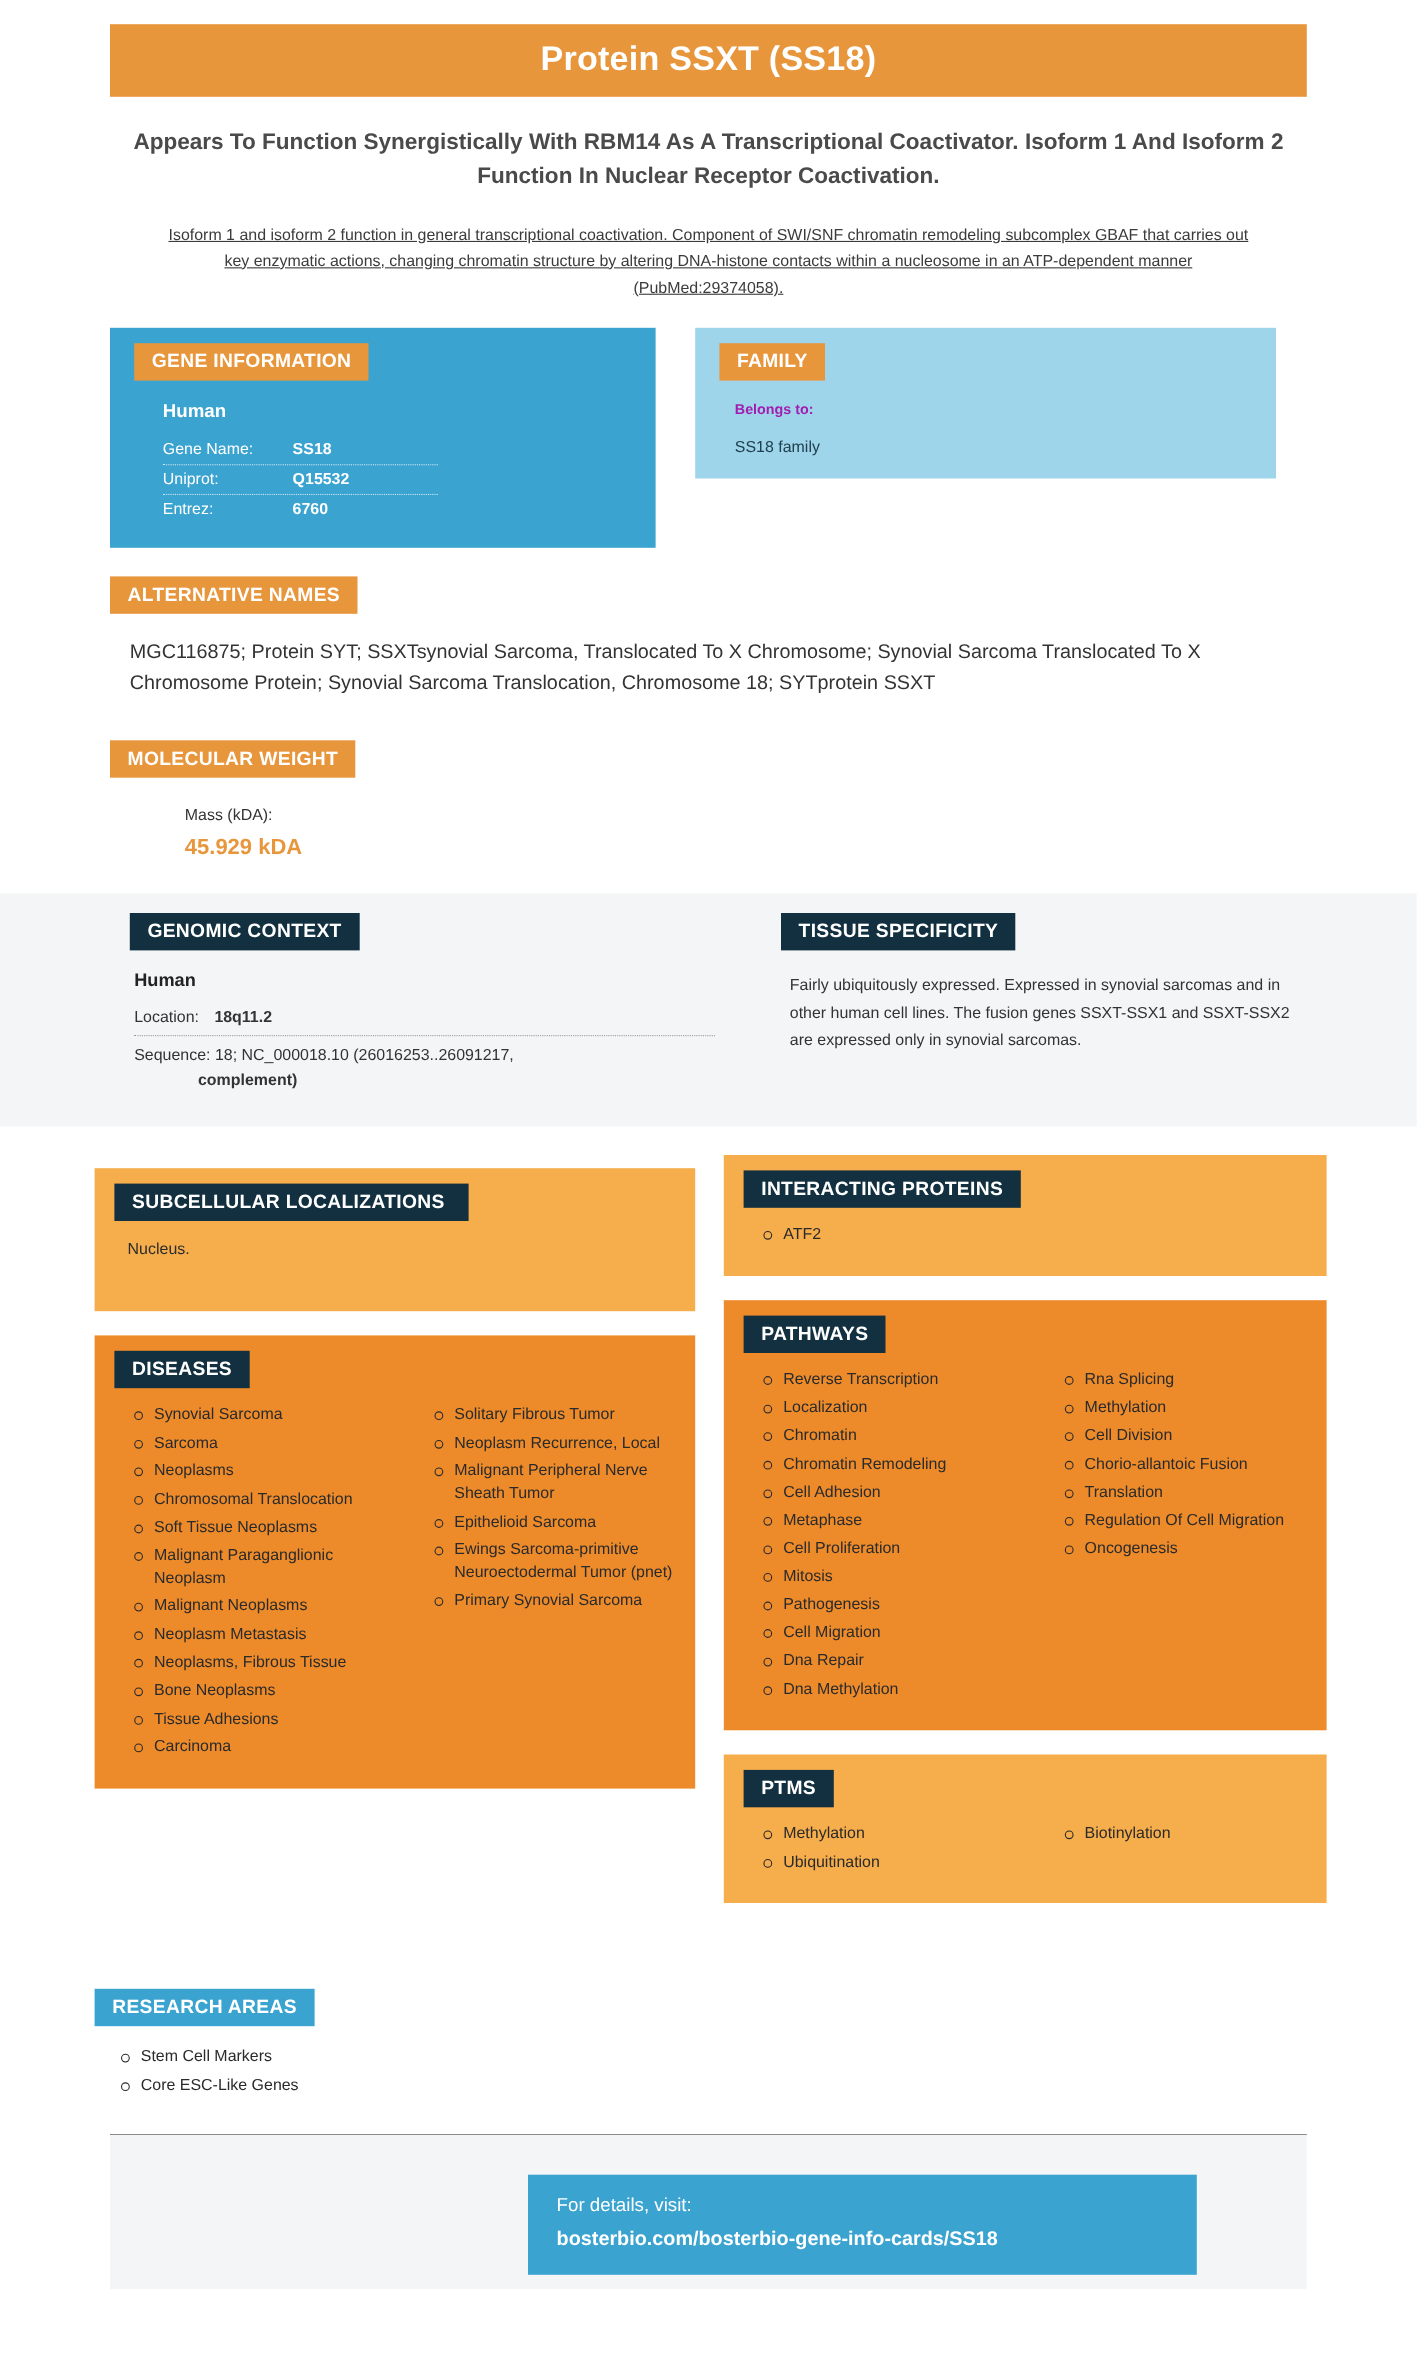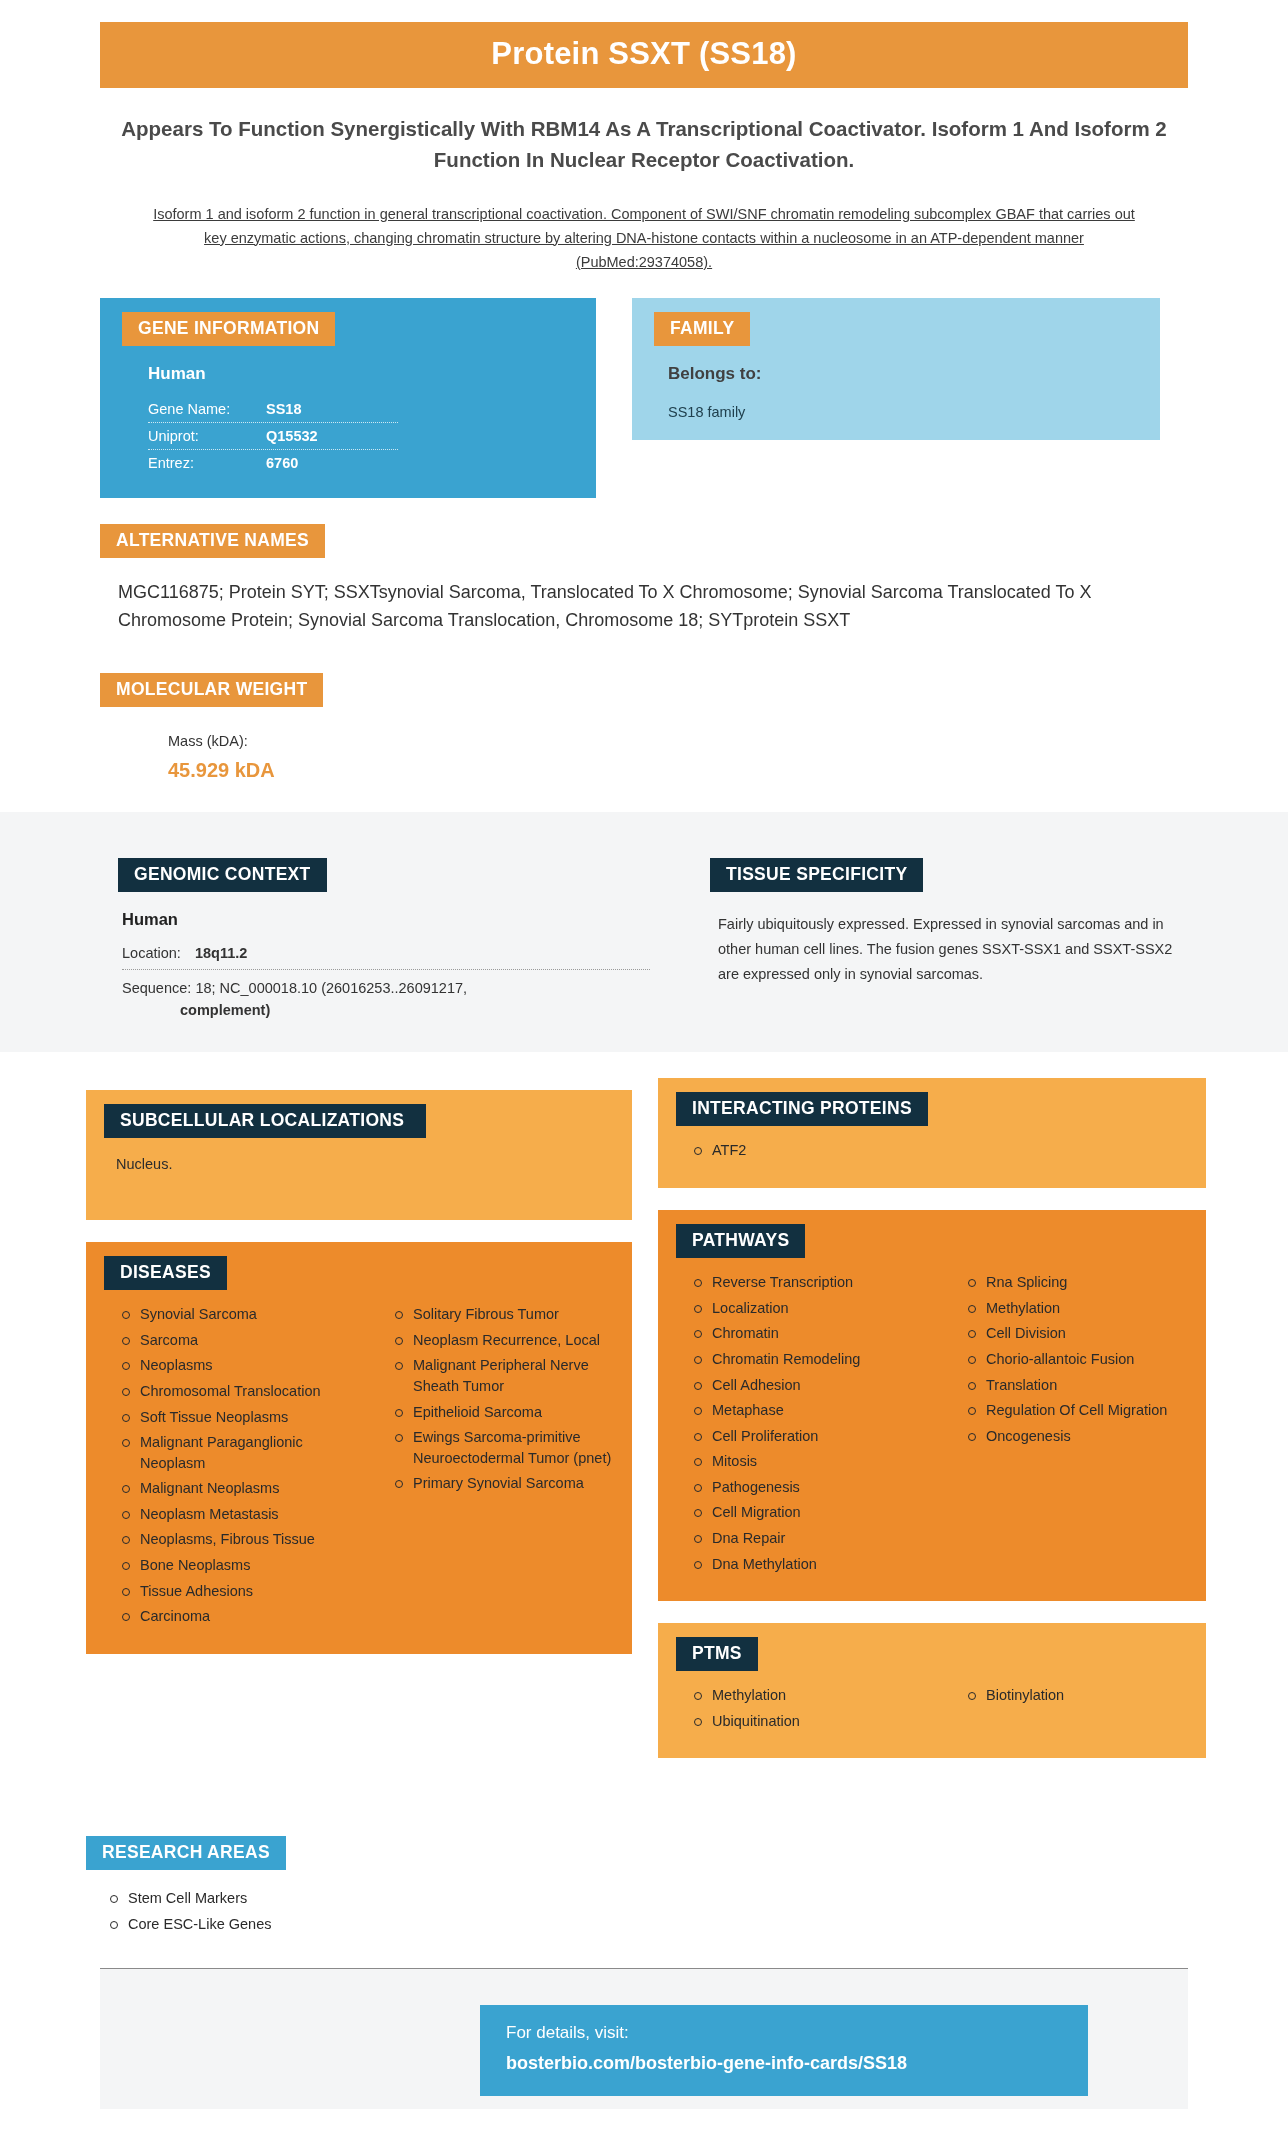--- a/index.html
+++ b/index.html
@@ -46,21 +46,21 @@
   .chip {
     display: inline-block;
     color: #ffffff;
     font-weight: bold;
     padding: 6px 16px 7px 16px;
     font-size: 17.5px;
     letter-spacing: 0.3px;
   }
   .chip.orange { background: #e8963c; }
   .chip.blue   { background: #3aa3d0; }
-  .chip.dark   { background: #123040; margin-top: 28px; }
+  .chip.dark   { background: #123040; }
 
   
   .row-gene {
     margin-top: 24px;
     display: flex;
     align-items: flex-start;
   }
   .gene-box {
     width: 496px;
     margin-left: 100px;
@@ -91,22 +91,22 @@
     width: 528px;
     margin-left: 36px;
     background: #9fd5ea;
     min-height: 130px;
     padding-bottom: 20px;
   }
   .family-box .chip { margin: 14px 0 0 22px; }
   .family-belongs {
     margin: 18px 0 0 36px;
     font-weight: bold;
-    font-size: 17px;
-    color: #404040;
+    font-size: 13px;
+    color: #a21caf;
   }
   .family-item {
     margin: 20px 0 0 36px;
     font-size: 14.5px;
     color: #20404e;
   }
 
   
   .altnames-head { margin: 26px 0 0 100px; }
   .altnames-body {

